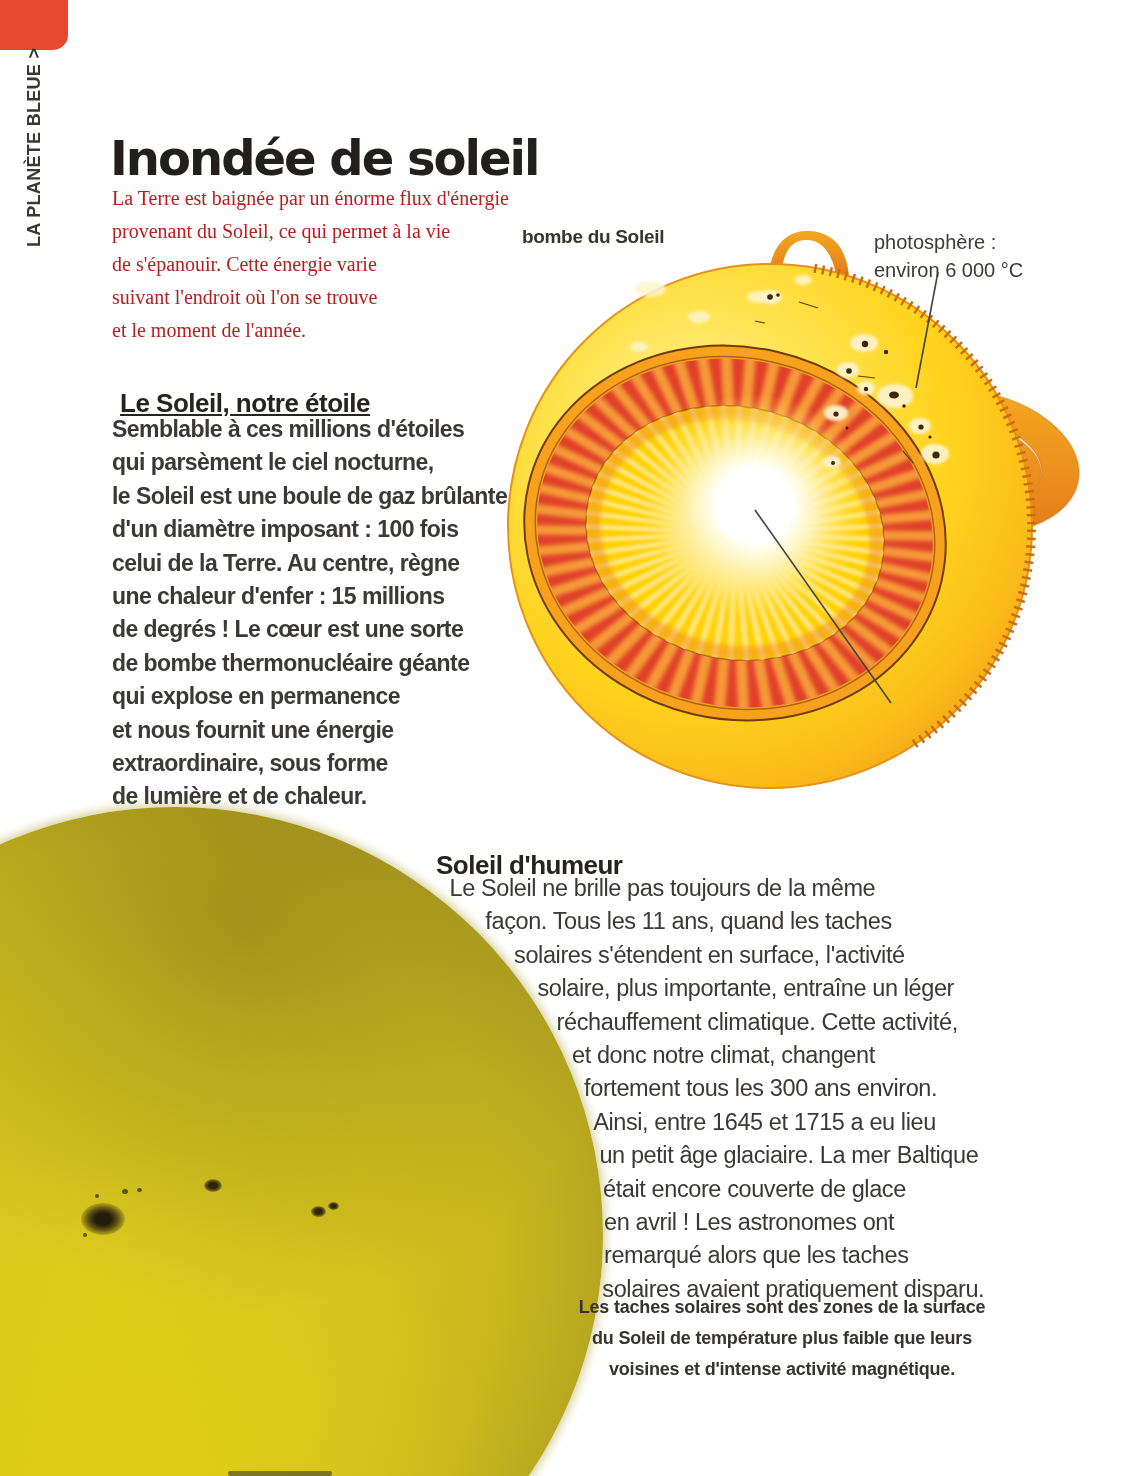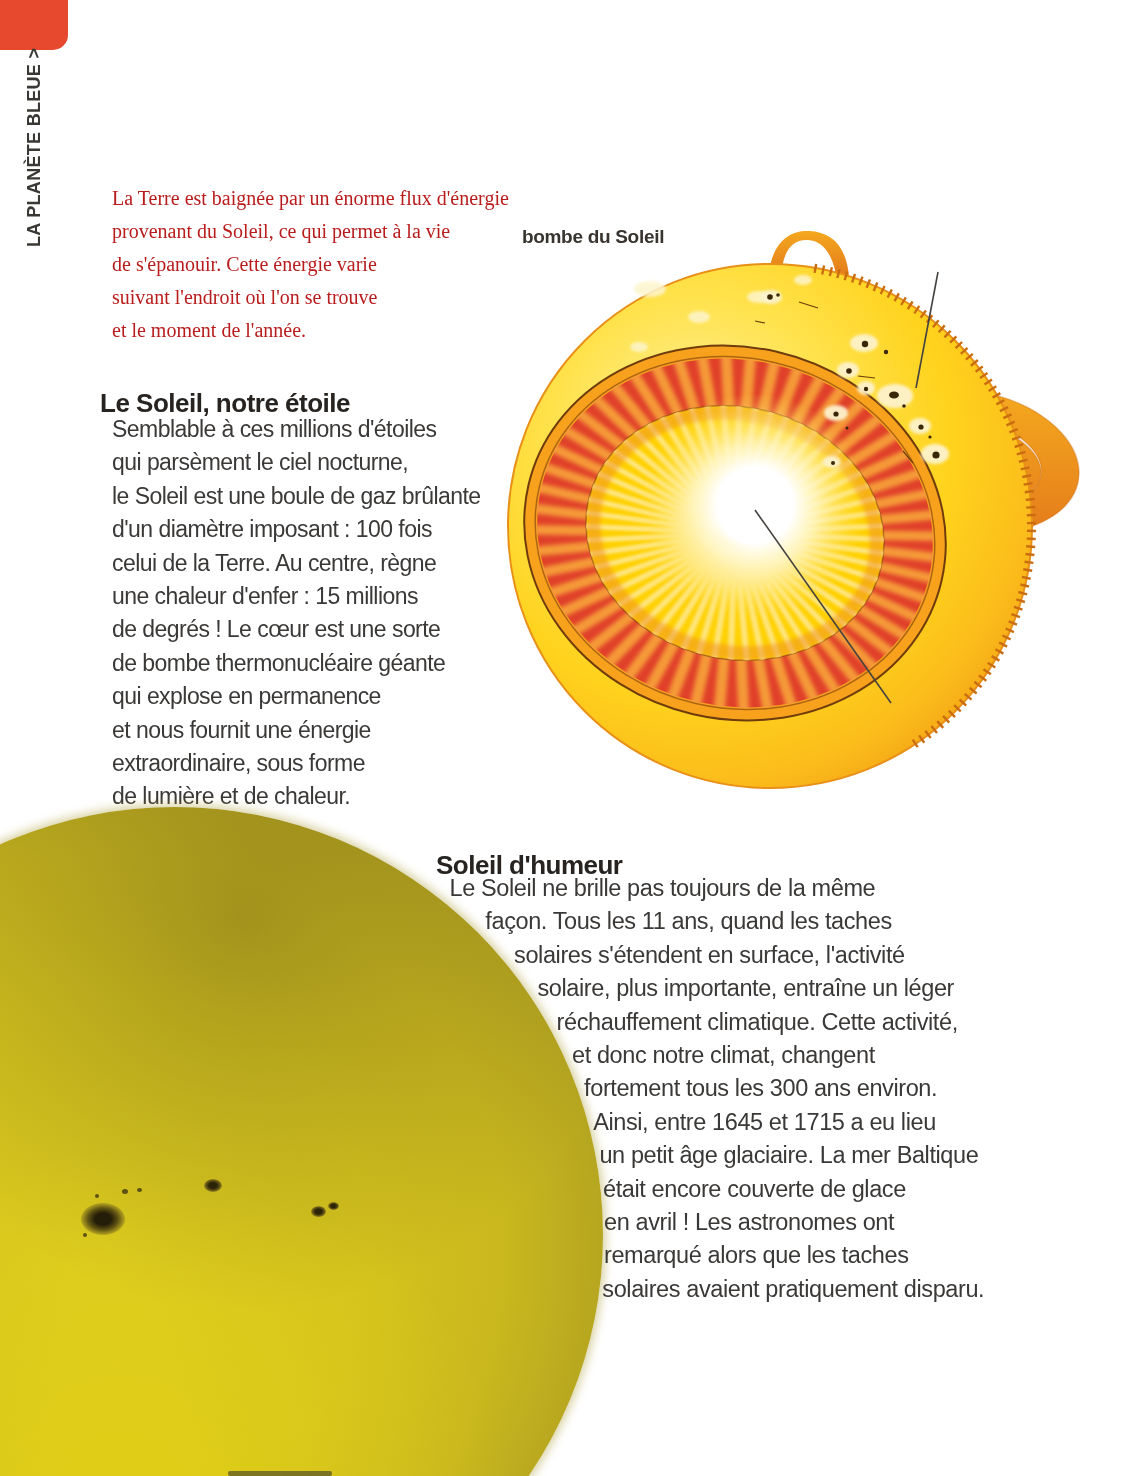--- a/index.html
+++ b/index.html
@@ -13,23 +13,23 @@
   .rubric{position:absolute;left:24px;top:247px;transform:rotate(-90deg);transform-origin:0 0;
           font-size:18px;font-weight:700;letter-spacing:.3px;color:#3a3834;white-space:nowrap;}
 
   
   .title{position:absolute;left:110px;top:98px;font-family:"DejaVu Sans",sans-serif;
          font-weight:bold;font-size:48px;letter-spacing:-2px;color:#221f1e;}
   .intro{position:absolute;left:112px;top:182px;width:690px;
          font-family:"Liberation Serif",serif;font-size:20px;line-height:33px;color:#b91c1c;}
   .h2{font-family:"Liberation Sans",sans-serif;font-weight:700;font-size:26px;
       letter-spacing:-.5px;color:#262320;}
-  .h-star{position:absolute;left:100px;top:366px;}
+  .h-star{position:absolute;left:120px;top:366px;text-decoration:underline;}
   .body-star{position:absolute;left:112px;top:413px;width:460px;
-             font-size:23px;letter-spacing:-.55px;line-height:33.4px;}
+             font-size:23px;letter-spacing:-.55px;line-height:33.4px;font-weight:bold;}
 
   
   .diagram{position:absolute;left:503px;top:226px;width:616px;height:576px;}
   .diagram svg{position:absolute;left:0;top:0;}
   .dlabel{position:absolute;font-size:20px;line-height:28px;color:#3d3a37;}
   .lbl-photo{left:371px;top:2px;}
   .lbl-core{left:391px;top:477px;line-height:30px;}
   .lbl-coupe{left:152px;top:525px;width:180px;text-align:center;font-weight:700;
              font-size:19px;color:#38342f;letter-spacing:-.3px;}
 
@@ -60,20 +60,21 @@
                  background:#2f3028;opacity:.55;border-radius:2px;z-index:5;}
 </style>
 </head>
 <body>
 
 <div class="page">
 
   <div class="tab"></div>
   <div class="rubric">LA PLANÈTE BLEUE &gt;</div>
 
+  <h1 class="title">Inondée de soleil</h1>
   <div class="intro ml">La Terre est baignée par un énorme flux d'énergie
 provenant du Soleil, ce qui permet à la vie
 de s'épanouir. Cette énergie varie
 suivant l'endroit où l'on se trouve
 et le moment de l'année.</div>
 
   <h2 class="h2 h-star">Le Soleil, notre étoile</h2>
   <div class="body-star ml">Semblable à ces millions d'étoiles
 qui parsèment le ciel nocturne,
 le Soleil est une boule de gaz brûlante
@@ -379,20 +380,22 @@
         <line x1="296" y1="76" x2="315" y2="82"></line>
           <line x1="355" y1="150" x2="372" y2="152"></line>
         <line x1="400" y1="225" x2="410" y2="237"></line>
           <line x1="252" y1="95" x2="262" y2="97"></line>
       </g>
 
       <line x1="435" y1="46" x2="413" y2="162" stroke="#45423f" stroke-width="1.6"></line>
       <line x1="252" y1="284" x2="388" y2="477" stroke="#45423f" stroke-width="1.6"></line>
     </svg>
 
+    <div class="dlabel lbl-photo ml">photosphère :
+environ 6 000 °C</div>
     <div class="lbl-coupe">bombe du Soleil</div>
   </div>
 
   <div class="sun-photo">
     <div class="spot spot-big" style="left:334px;top:396px;width:44px;height:32px;"></div>
     <div class="spot speck" style="left:375px;top:382px;width:6px;height:5px;"></div>
     <div class="spot speck" style="left:390px;top:381px;width:5px;height:4px;"></div>
     <div class="spot speck" style="left:348px;top:387px;width:4px;height:4px;"></div>
     <div class="spot speck" style="left:336px;top:426px;width:4px;height:4px;"></div>
     <div class="spot spot-mid" style="left:457px;top:372px;width:18px;height:13px;"></div>
@@ -410,14 +413,17 @@
 et donc notre climat, changent
 fortement tous les 300 ans environ.
 Ainsi, entre 1645 et 1715 a eu lieu
 un petit âge glaciaire. La mer Baltique
 était encore couverte de glace
 en avril ! Les astronomes ont
 remarqué alors que les taches
 solaires avaient pratiquement disparu.</span>
   </div>
 
+  <div class="fig-caption ml">Les taches solaires sont des zones de la surface
+du Soleil de température plus faible que leurs
+voisines et d'intense activité magnétique.</div>
   <div class="bottom-sliver"></div>
 </div>
 
 </body></html>

